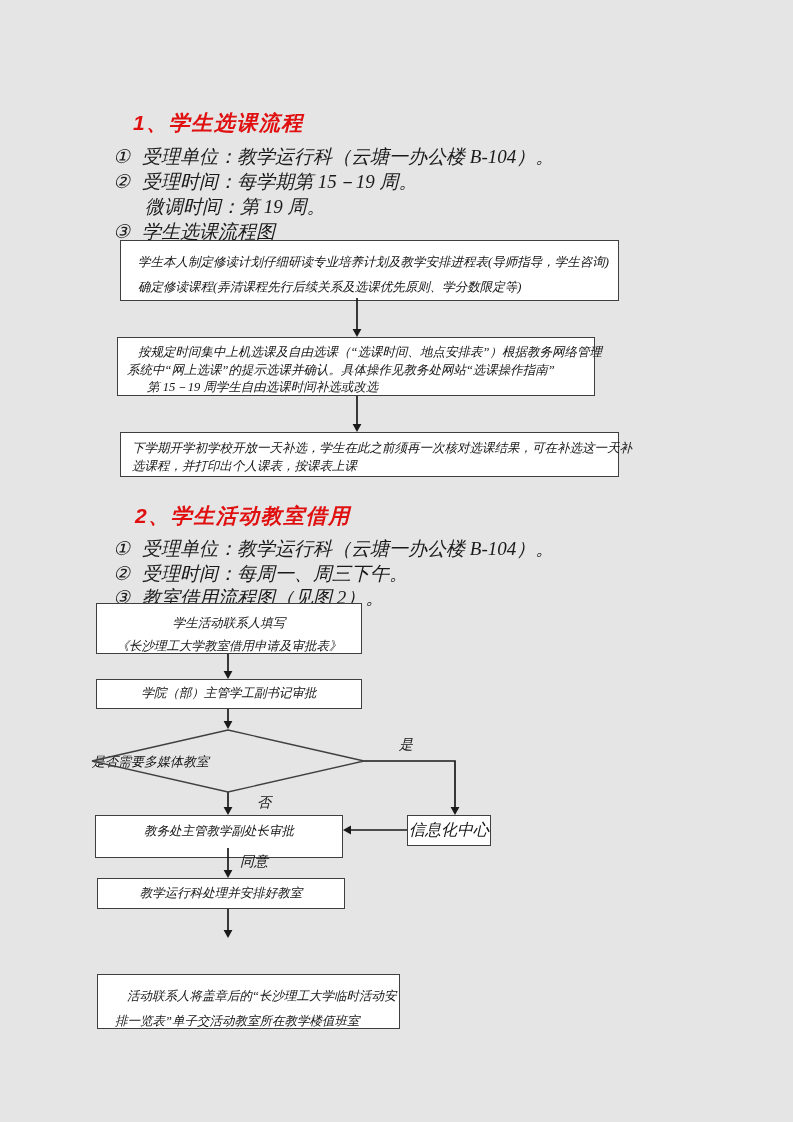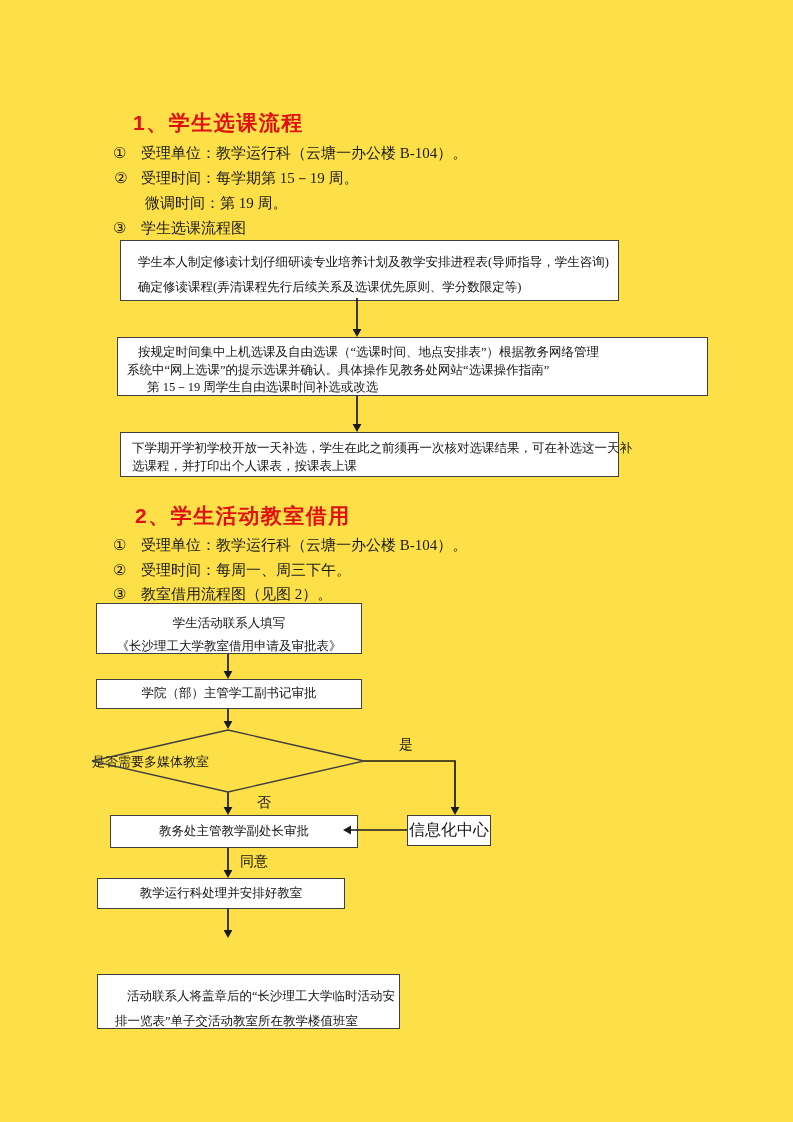--- a/index.html
+++ b/index.html
@@ -1,47 +1,48 @@
 <!DOCTYPE html>
 <html><head>
 <meta charset="utf-8">
 <style>
   html,body{margin:0;padding:0;background:#888;}
   .page{
     position:relative;width:793px;height:1122px;margin:0 auto;
-    background:#fde047;overflow:hidden;
+    background:#e5e5e5;overflow:hidden;
     font-family:"Liberation Serif","DejaVu Serif",serif;
     color:#1a1a1a;
+    font-style:italic;
   }
   .sec-title{
     position:absolute;
     font-family:"Liberation Sans","DejaVu Sans",sans-serif;
     font-weight:bold;font-size:21px;letter-spacing:1.5px;
     color:#e01010;white-space:nowrap;
   }
-  .item{position:absolute;font-size:15px;white-space:nowrap;}
+  .item{position:absolute;font-size:19px;white-space:nowrap;}
   .item .marker{display:inline-block;min-width:16px;margin-right:12px;}
   .fbox{
     position:absolute;box-sizing:border-box;background:#ffffff;
     border:1.5px solid #3f3f3f;font-size:12.5px;color:#141414;
     white-space:nowrap;
   }
   .fbox .ln{display:block;}
   .ctr{text-align:center;}
   
   .fc1-b1{left:120px;top:240px;width:499px;height:61px;padding:9px 0 0 17px;line-height:25px;}
-  .fc1-b2{left:117px;top:337px;width:591px;height:59px;padding:6px 0 0 0;line-height:17.5px;}
+  .fc1-b2{left:117px;top:337px;width:478px;height:59px;padding:6px 0 0 0;line-height:17.5px;}
   .fc1-b2 .i1{padding-left:20px;}
   .fc1-b2 .i2{padding-left:9px;}
   .fc1-b2 .i3{padding-left:29px;}
   .fc1-b3{left:120px;top:432px;width:499px;height:45px;padding:6px 0 0 11px;line-height:18px;}
   
   .fc2-b1{left:96px;top:603px;width:266px;height:51px;padding-top:8px;line-height:23px;}
   .fc2-b2{left:96px;top:679px;width:266px;height:30px;line-height:27px;}
-  .fc2-b3{left:110px;top:815px;width:248px;height:33px;line-height:30px;}
+  .fc2-b3{left:95px;top:815px;width:248px;height:43px;line-height:30px;}
   .fc2-info{left:407px;top:815px;width:84px;height:31px;line-height:28px;font-size:16px;}
   .fc2-b4{left:97px;top:878px;width:248px;height:31px;line-height:28px;}
   .fc2-b5{left:97px;top:938px;width:303px;height:55px;padding:9px 0 0 17px;line-height:25px;margin-top:36px;}
   .fc2-b5 .i1{padding-left:12px;}
   .diamond-text{
     position:absolute;left:92px;top:753px;width:272px;text-align:left;
     font-size:13px;color:#141414;white-space:nowrap;
   }
   .flabel{position:absolute;font-size:14px;color:#141414;white-space:nowrap;}
   .lbl-yes{left:399px;top:736px;}

